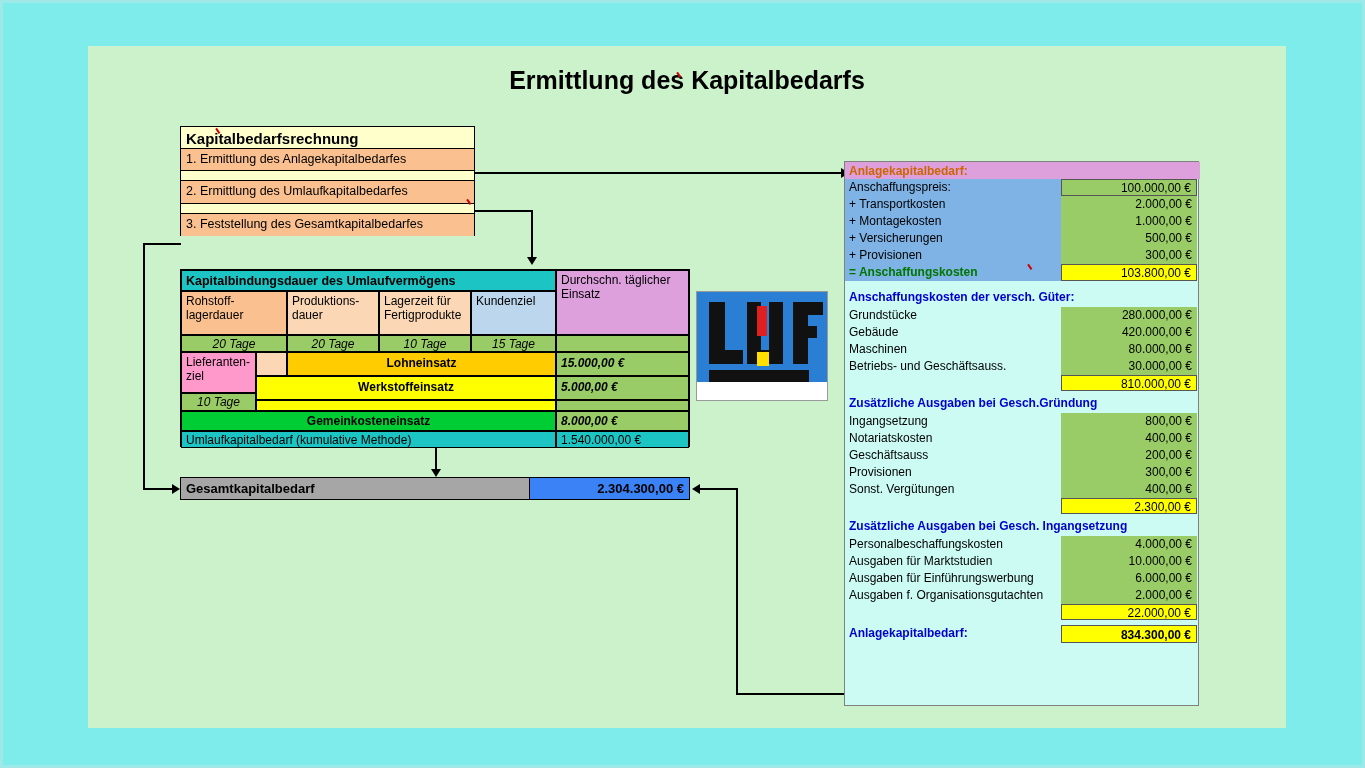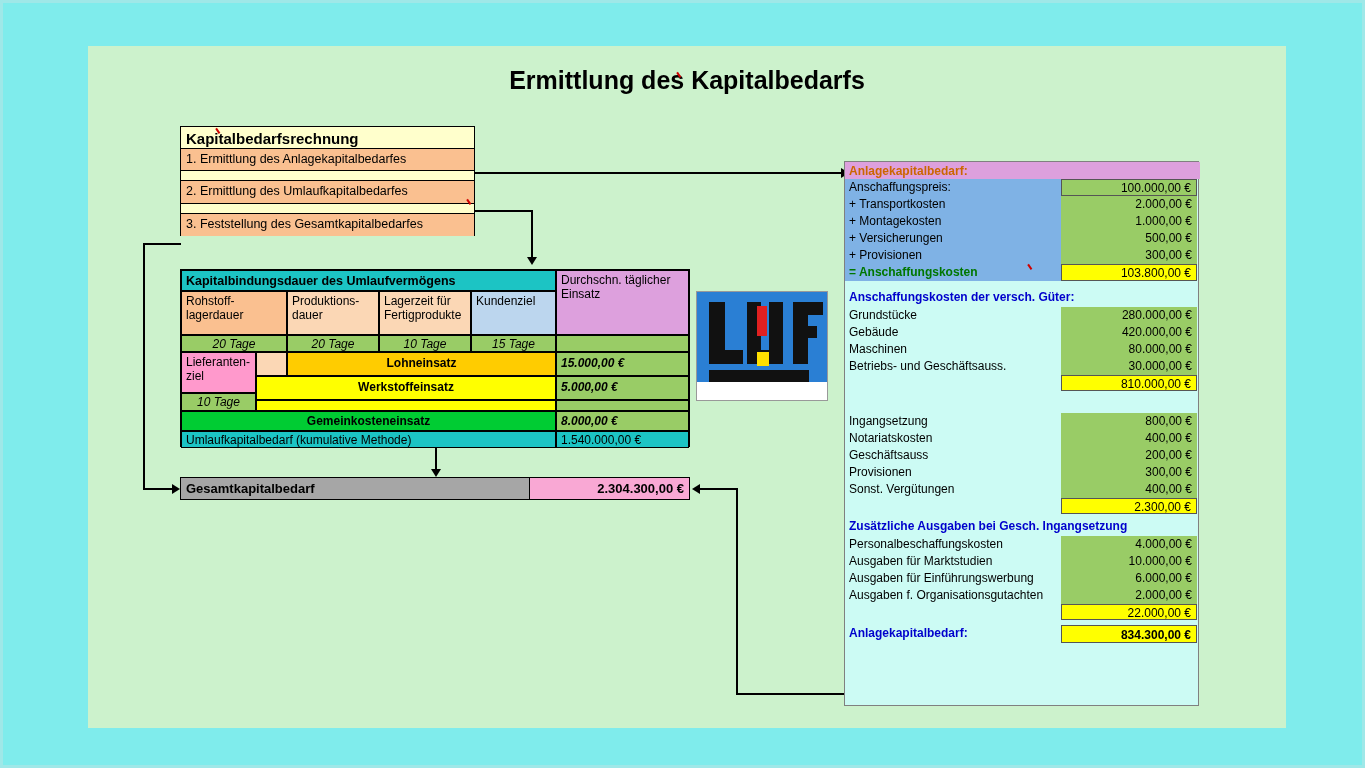--- a/index.html
+++ b/index.html
@@ -72,21 +72,21 @@
 
   
   #gesamt {
     left:92px; top:431px; width:510px; height:23px;
     border:1.5px solid #000; background:#a6a6a6;
     font-size:13px; font-weight:bold;
   }
   #gesamt .lbl { position:absolute; left:5px; top:3px; }
   #gesamt .val { position:absolute; right:0; top:0; width:160px; height:100%;
                  border-left:1px solid #000; text-align:right; padding:3px 5px 0 0;
-                 box-sizing:border-box; background:#f9a8d4;}
+                 box-sizing:border-box; background:#3b82f6;}
 
   
   #logo {
     left:608px; top:245px; width:132px; height:110px;
     background:#ffffff; border:1px solid #999;
   }
 
   
   #right {
     left:756px; top:115px; width:355px; height:545px;
@@ -240,20 +240,21 @@
       <div class="lbl" style="left:4px;top:146px;">Grundstücke</div>
       <div class="val green" style="top:145px;height:17px;padding-top:1px;">280.000,00 €</div>
       <div class="lbl" style="left:4px;top:163px;">Gebäude</div>
       <div class="val green" style="top:162px;height:17px;padding-top:1px;">420.000,00 €</div>
       <div class="lbl" style="left:4px;top:180px;">Maschinen</div>
       <div class="val green" style="top:179px;height:17px;padding-top:1px;">80.000,00 €</div>
       <div class="lbl" style="left:4px;top:197px;">Betriebs- und Geschäftsauss.</div>
       <div class="val green" style="top:196px;height:17px;padding-top:1px;">30.000,00 €</div>
       <div class="val yellow" style="top:213px;height:16px;padding-top:1px;border:1px solid #555;">810.000,00 €</div>
 
+      <div class="lbl hdr-blue" style="left:0;top:234px;width:355px;height:17px;padding-left:4px;box-sizing:border-box;">Zusätzliche Ausgaben bei Gesch.Gründung</div>
       <div class="lbl" style="left:4px;top:252px;">Ingangsetzung</div>
       <div class="val green" style="top:251px;height:17px;padding-top:1px;">800,00 €</div>
       <div class="lbl" style="left:4px;top:269px;">Notariatskosten</div>
       <div class="val green" style="top:268px;height:17px;padding-top:1px;">400,00 €</div>
       <div class="lbl" style="left:4px;top:286px;">Geschäftsauss</div>
       <div class="val green" style="top:285px;height:17px;padding-top:1px;">200,00 €</div>
       <div class="lbl" style="left:4px;top:303px;">Provisionen</div>
       <div class="val green" style="top:302px;height:17px;padding-top:1px;">300,00 €</div>
       <div class="lbl" style="left:4px;top:320px;">Sonst. Vergütungen</div>
       <div class="val green" style="top:319px;height:17px;padding-top:1px;">400,00 €</div>

